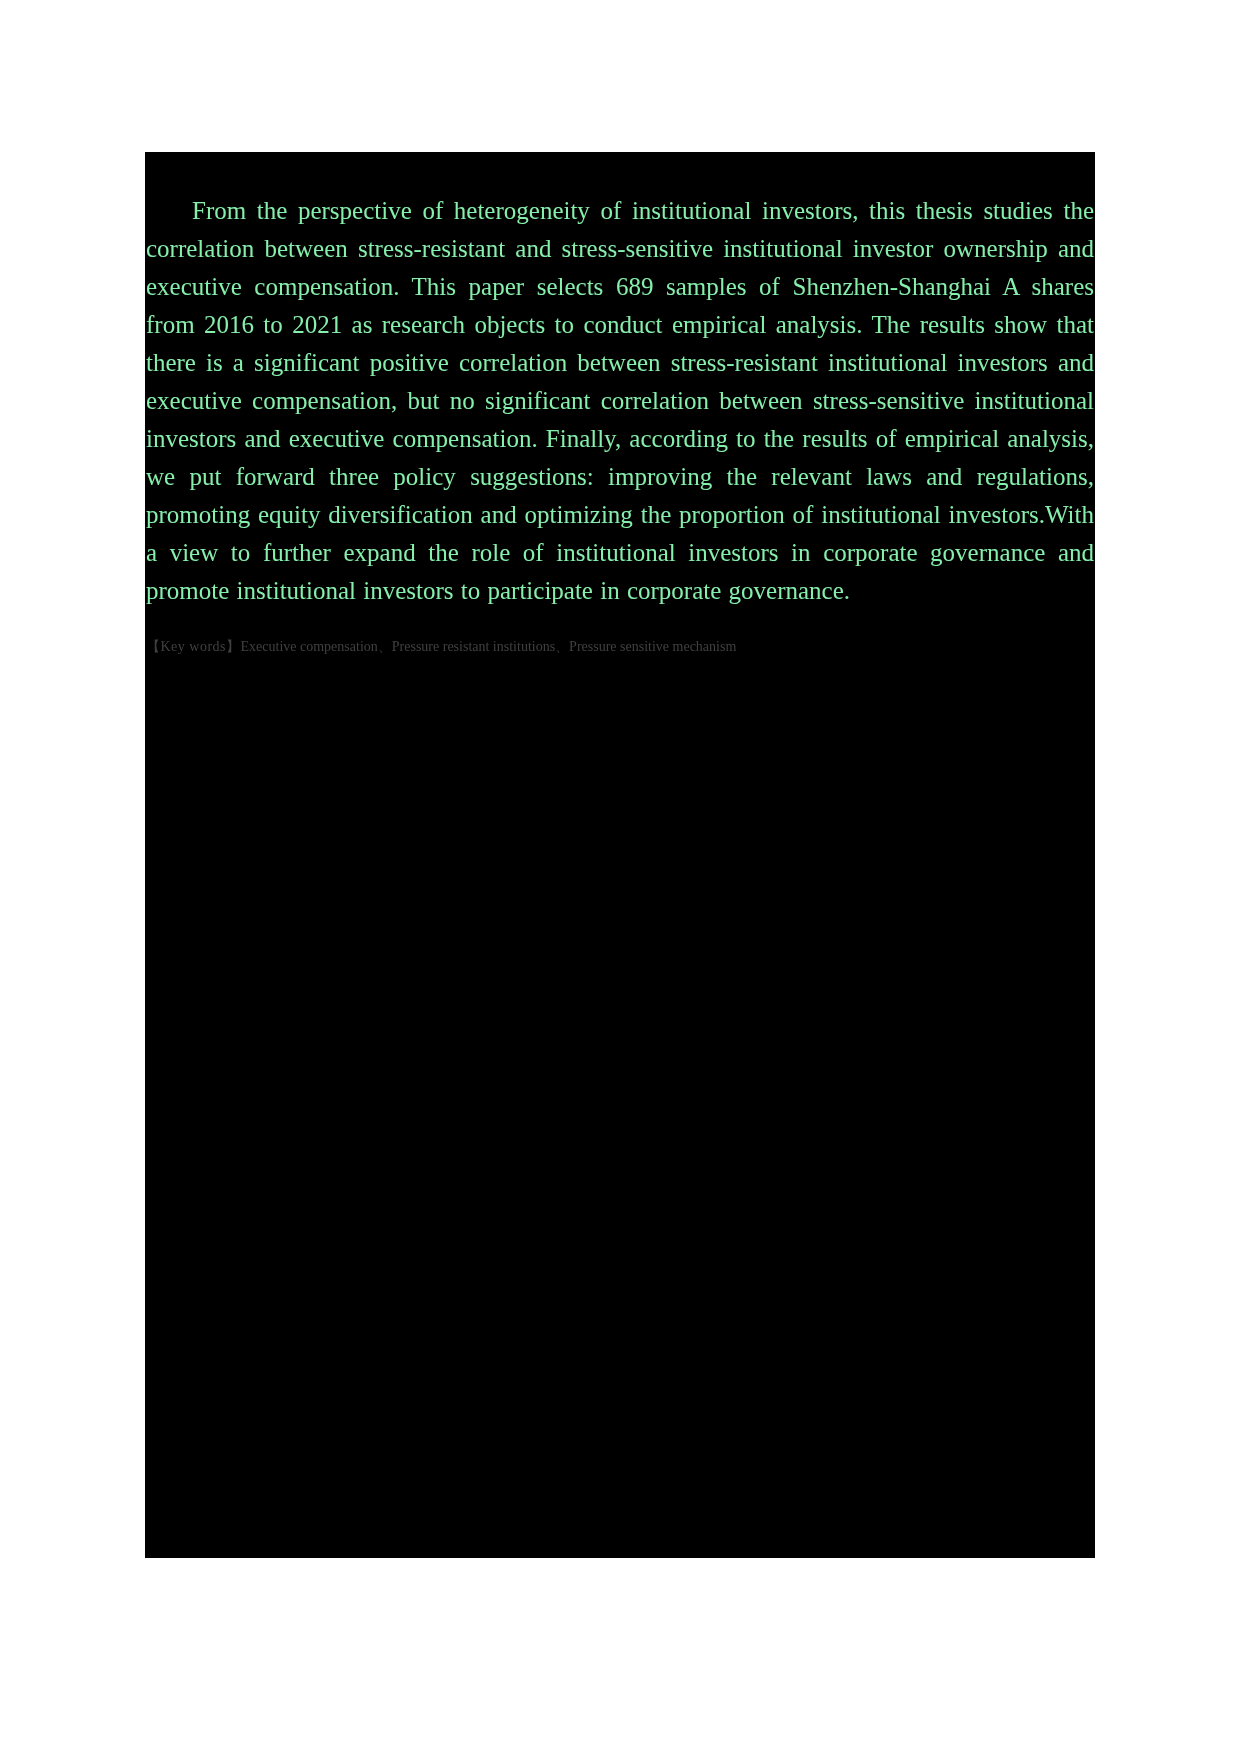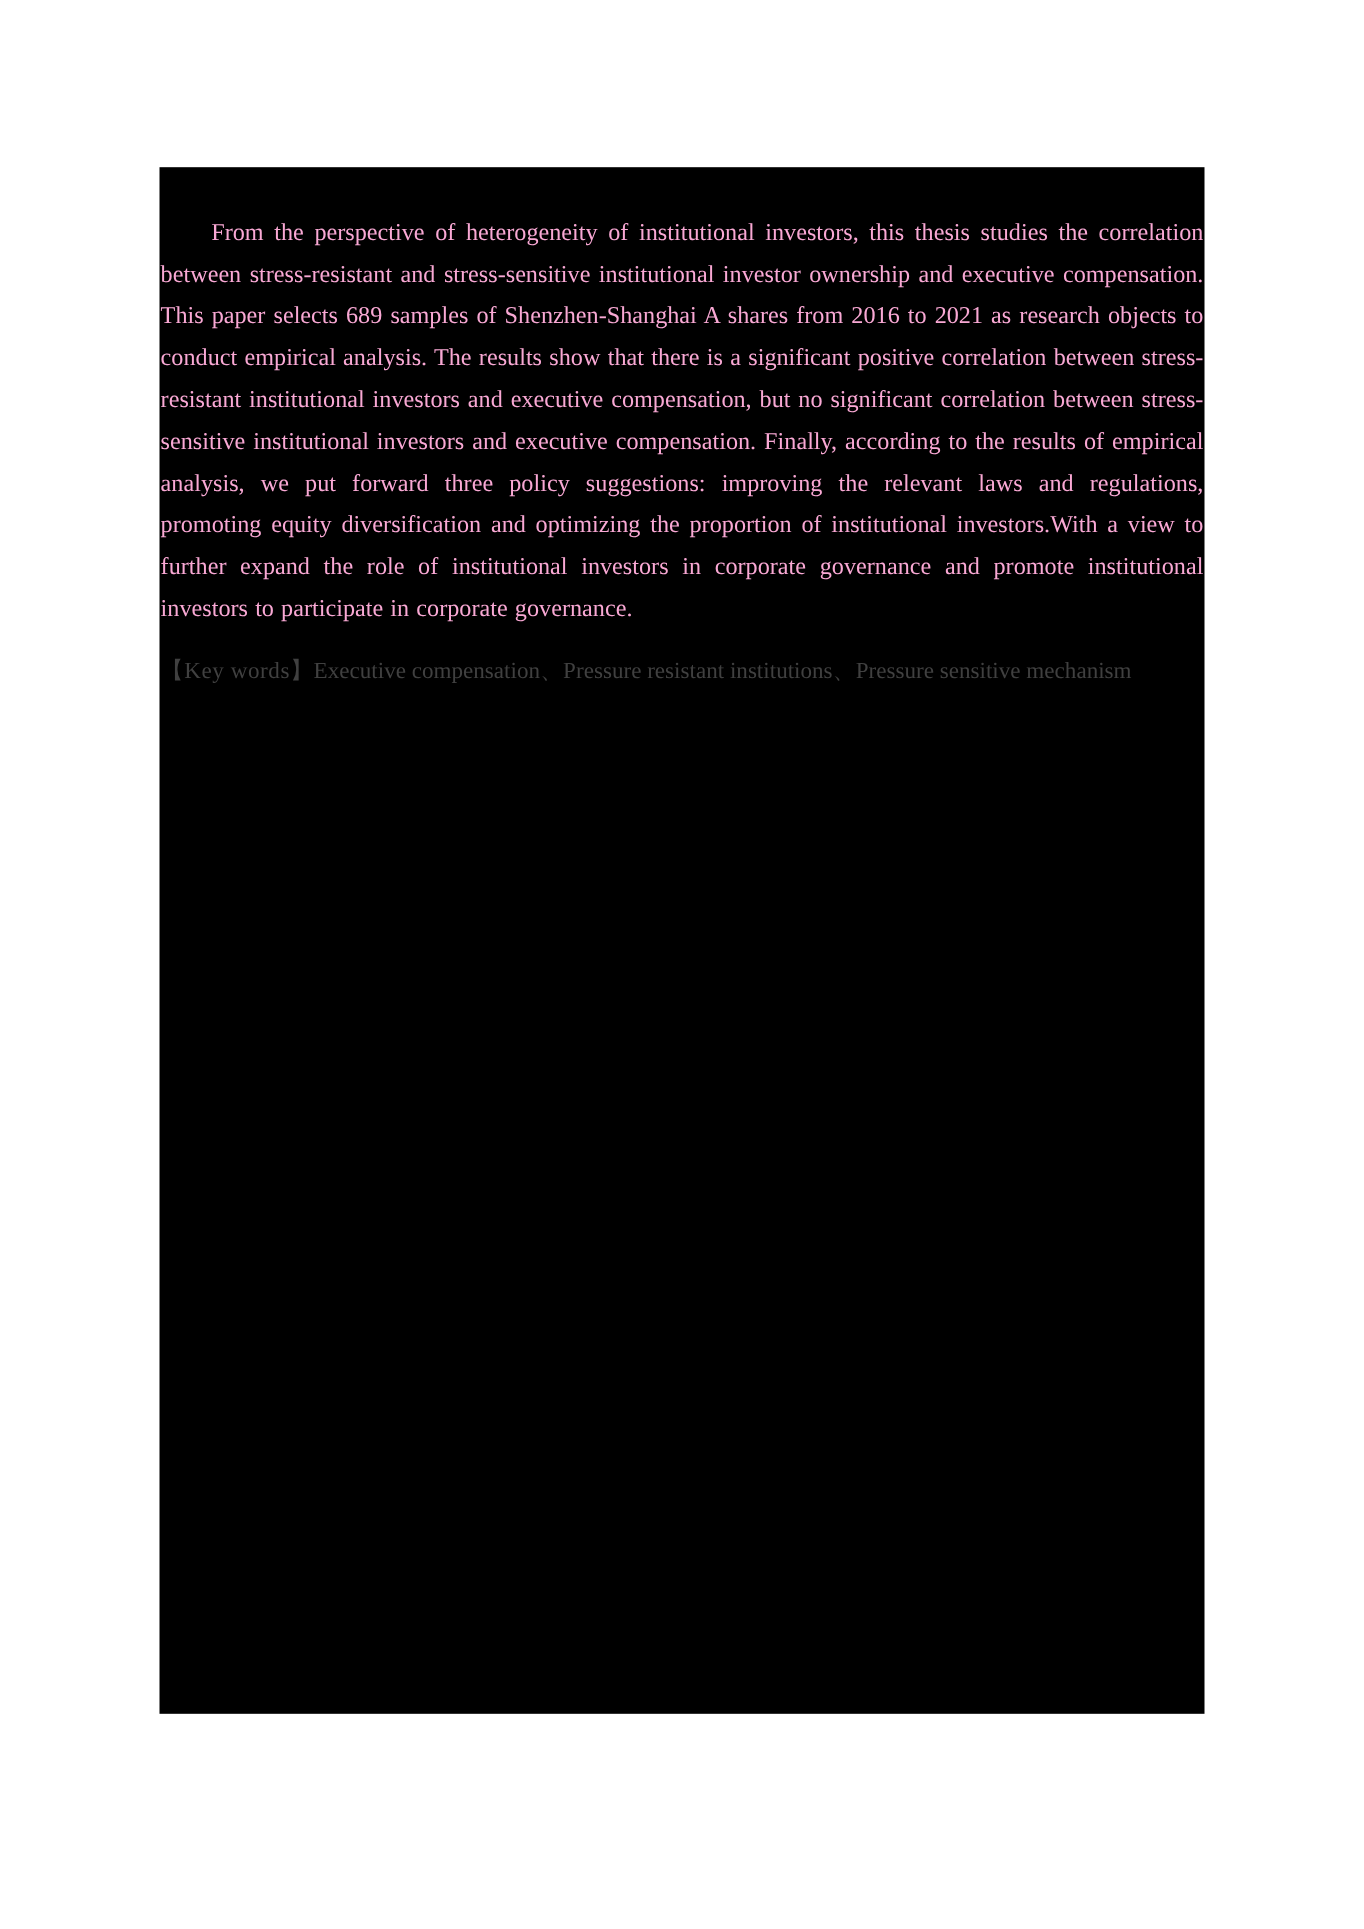--- a/index.html
+++ b/index.html
@@ -26,31 +26,31 @@
     left: 145px;
     top: 152px;
     width: 950px;
     height: 1406px;
     background: #000000;
     box-sizing: border-box;
     padding: 40px 1px 0 1px;
   }
   .abstract-paragraph {
     margin: 0;
-    color: #f9a8d4;
-    font-size: 22px;
+    color: #86efac;
+    font-size: 25px;
     line-height: 38px;
     text-align: justify;
     text-indent: 46px;
     word-spacing: 1px;
   }
   .keywords-line {
     margin: 18px 0 0 0;
     color: #404040;
-    font-size: 21px;
+    font-size: 14px;
     line-height: 38px;
     text-align: left;
   }
   .keywords-label {
     letter-spacing: 0.5px;
   }
 </style>
 </head>
 <body>
 

